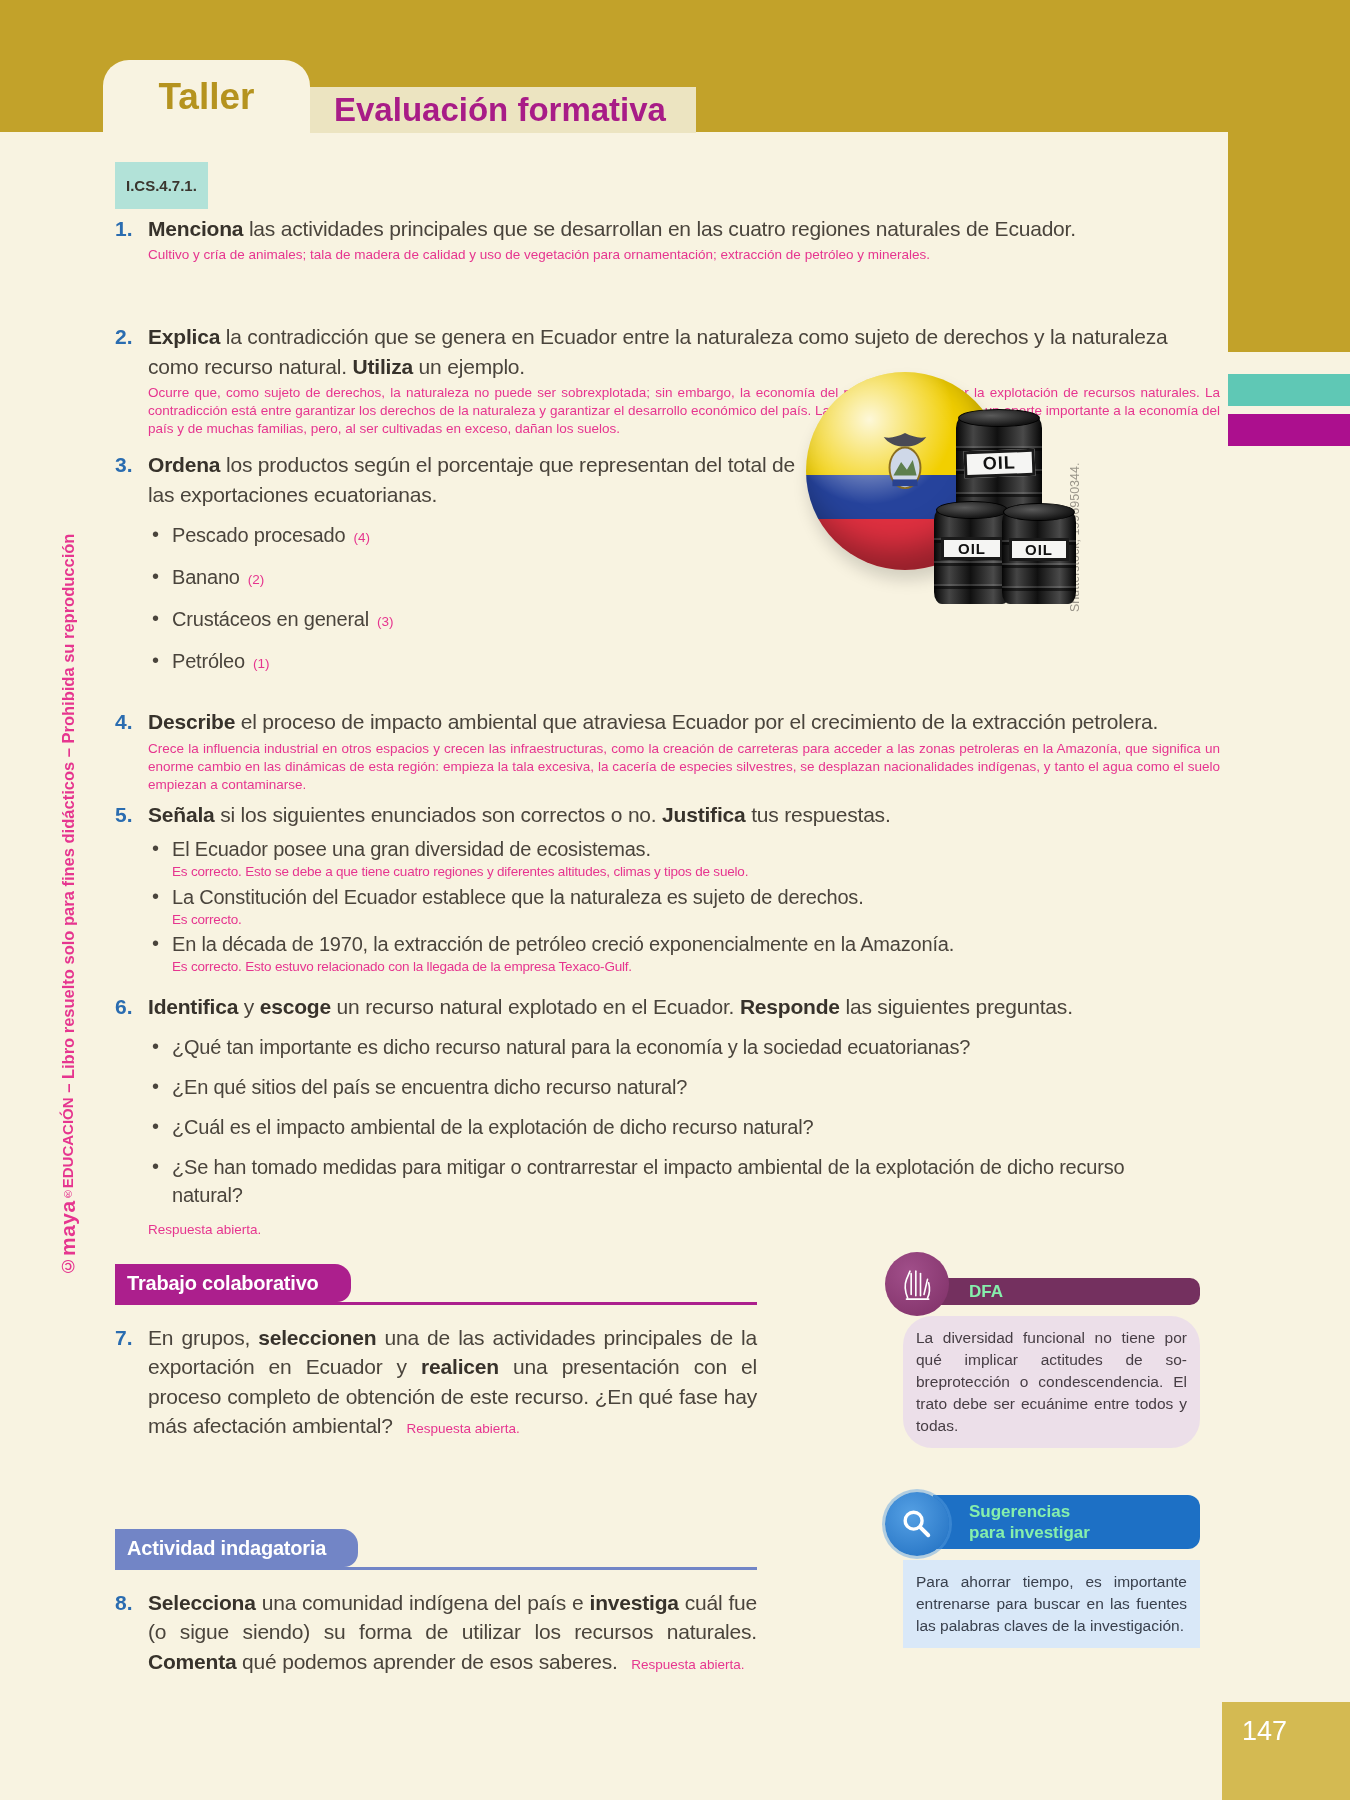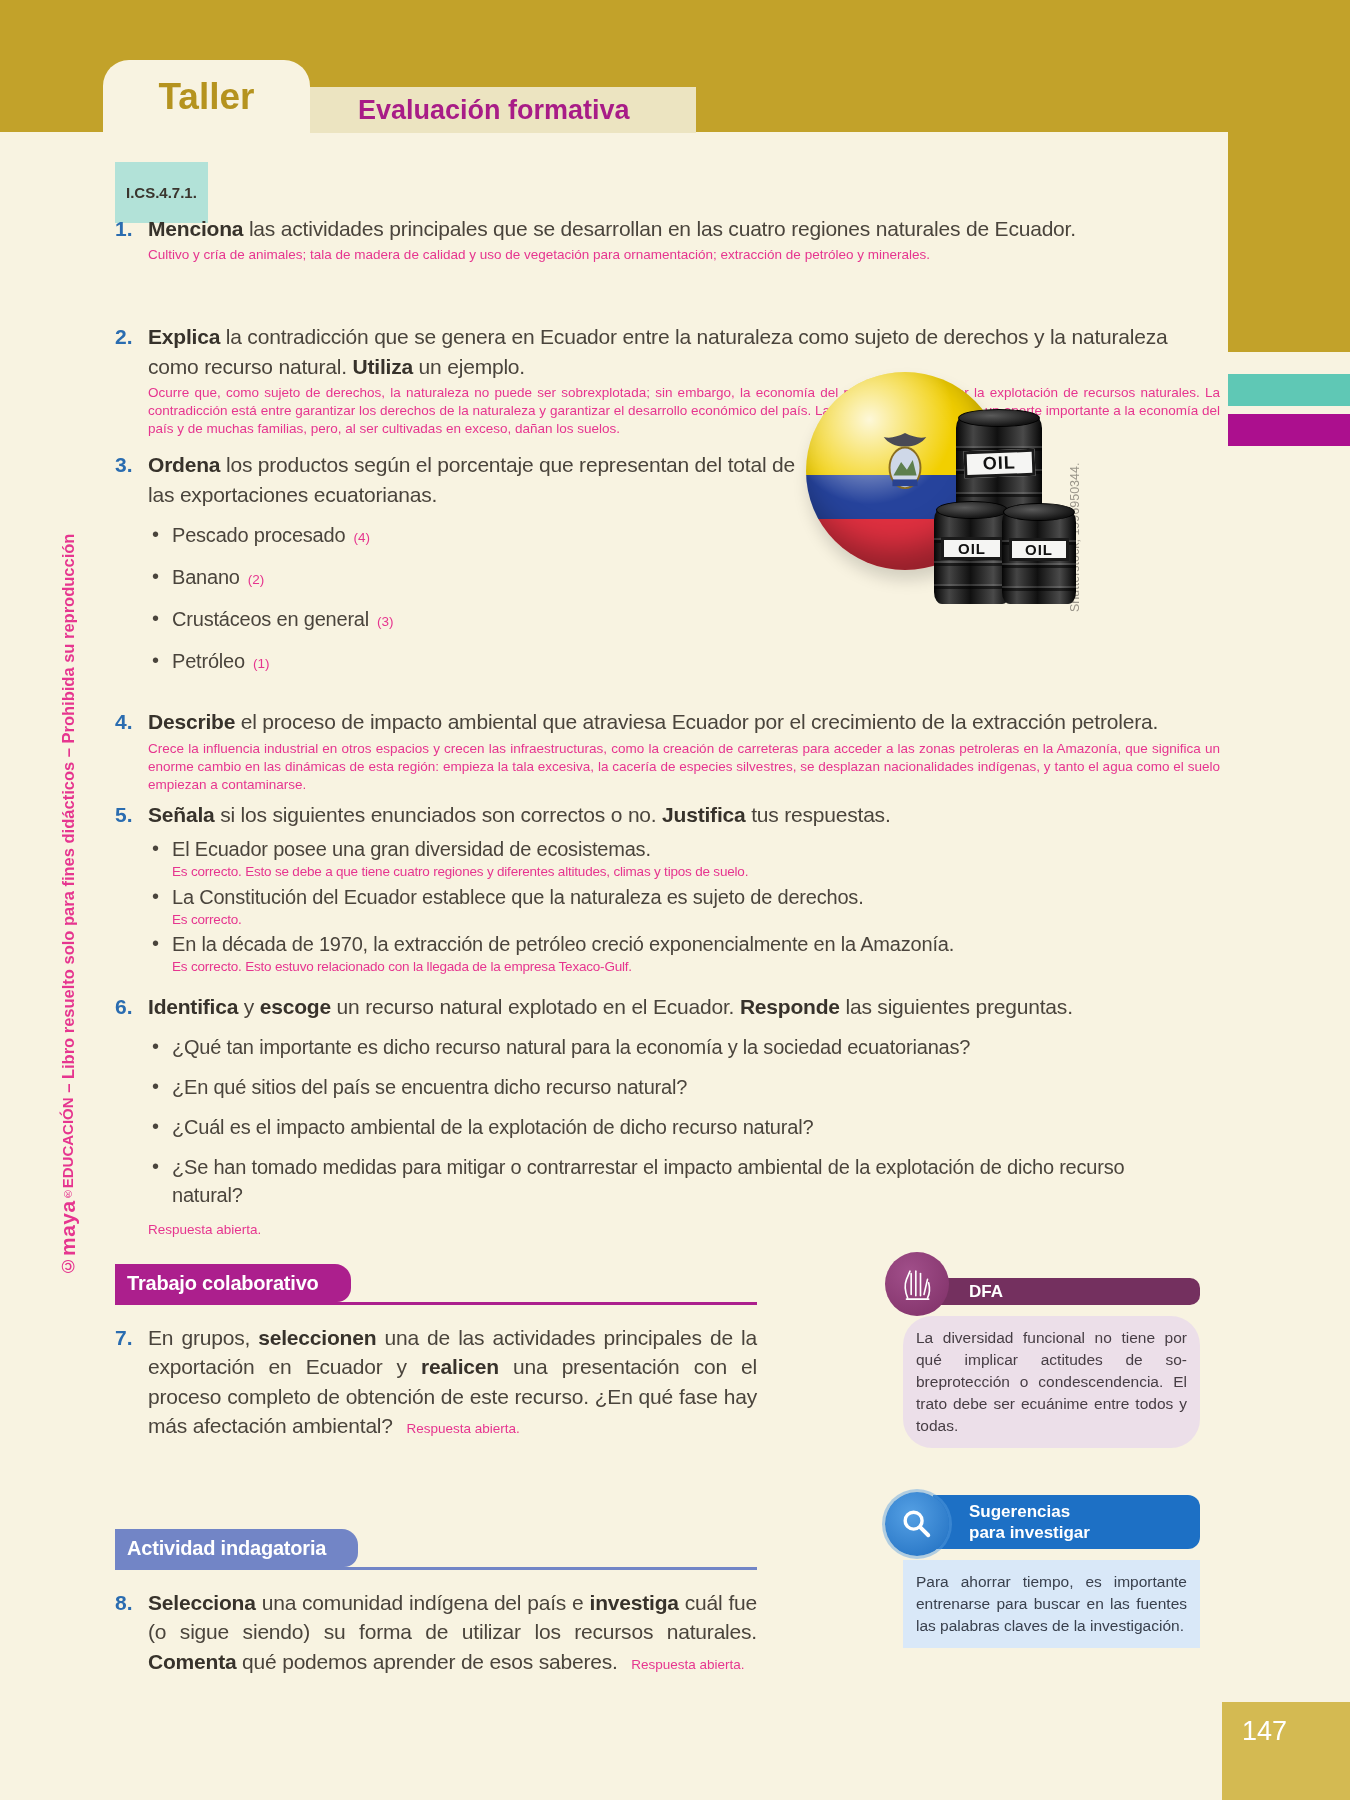--- a/index.html
+++ b/index.html
@@ -11,27 +11,27 @@
     --text:#4a443c; --text_bold:#37322b; --gray_credit:#9b968b;
   }
   html,body{margin:0;padding:0;}
   body{width:1350px;height:1800px;position:relative;overflow:hidden;
        background:var(--cream);font-family:"Liberation Sans",sans-serif;}
   .band{position:absolute;left:0;top:0;width:1350px;height:132px;background:var(--gold);}
   .tab{position:absolute;left:103px;top:60px;width:207px;height:73px;background:var(--cream);
        border-radius:26px 26px 0 0;display:flex;align-items:center;justify-content:center;
        font-size:37px;font-weight:bold;color:#b5931f;z-index:3;}
   .strip{position:absolute;left:310px;top:87px;width:386px;height:46px;background:var(--cream_band);
-       display:flex;align-items:center;padding-left:48px;box-sizing:border-box;
-       font-size:27px;font-weight:bold;color:var(--magenta);z-index:2;}
+       display:flex;align-items:center;padding-left:24px;box-sizing:border-box;
+       font-size:33px;font-weight:bold;color:var(--magenta);z-index:2;}
   .rgold{position:absolute;left:1228px;top:132px;width:122px;height:220px;background:var(--gold);}
   .rteal{position:absolute;left:1228px;top:374px;width:122px;height:32px;background:var(--teal);}
   .rmag{position:absolute;left:1228px;top:414px;width:122px;height:32px;background:var(--magenta_tab);}
   .code{position:absolute;left:115px;top:162px;background:var(--teal_light);
-       padding:22px 11px;font-size:15px;font-weight:bold;color:#3a352e;}
+       padding:15px 11px;font-size:15px;font-weight:bold;color:#3a352e;}
 
   #main{position:absolute;left:115px;top:214px;width:1105px;}
   .q{display:flex;}
   .q-num{width:33px;flex:none;font-size:21px;font-weight:bold;color:var(--blue_num);line-height:1.4;}
   .q-body{flex:1;min-width:0;}
   .q-text{font-size:21px;line-height:1.4;color:var(--text);letter-spacing:-0.2px;}
   .b{font-weight:bold;color:var(--text_bold);}
   .nowrap{white-space:nowrap;}
   .just{text-align:justify;}
   .ans{font-size:13.5px;line-height:1.34;color:var(--pink);margin-top:3px;}
@@ -65,21 +65,21 @@
   .section .q{margin-top:18px;}
 
   .sidebox{position:absolute;left:885px;width:315px;height:220px;}
   #dfa{top:1250px;}
   #research{top:1488px;}
   .badge{position:absolute;left:0;width:64px;height:64px;border-radius:50%;
        display:flex;align-items:center;justify-content:center;z-index:2;}
   #dfa .badge{top:2px;background:radial-gradient(circle at 38% 32%, #a14f8a, #7e2f66);}
   #research .badge{top:4px;background:radial-gradient(circle at 40% 35%, #55a0e4, #1f6ec0);
        box-shadow:0 0 0 3px rgba(90,160,224,.45);}
-  .box-banner{position:absolute;left:48px;right:0;color:#ffffff;font-weight:bold;}
+  .box-banner{position:absolute;left:48px;right:0;color:#86efac;font-weight:bold;}
   #dfa .box-banner{top:28px;height:27px;background:var(--purple);border-radius:0 10px 10px 0;
        font-size:17px;line-height:27px;padding-left:36px;}
   #research .box-banner{top:7px;height:54px;background:var(--blue);border-radius:0 12px 12px 0;
        font-size:17px;line-height:1.25;padding:6px 0 0 36px;box-sizing:border-box;}
   .box-body{position:absolute;left:18px;width:297px;box-sizing:border-box;padding:11px 13px;
        font-size:15.5px;line-height:1.42;text-align:justify;}
   #dfa .box-body{top:66px;background:var(--lavender);color:#463d44;border-radius:29px;}
   #research .box-body{top:72px;background:var(--blue_light);color:#39404d;}
 
   #photo{position:absolute;left:806px;top:368px;width:290px;height:240px;}

